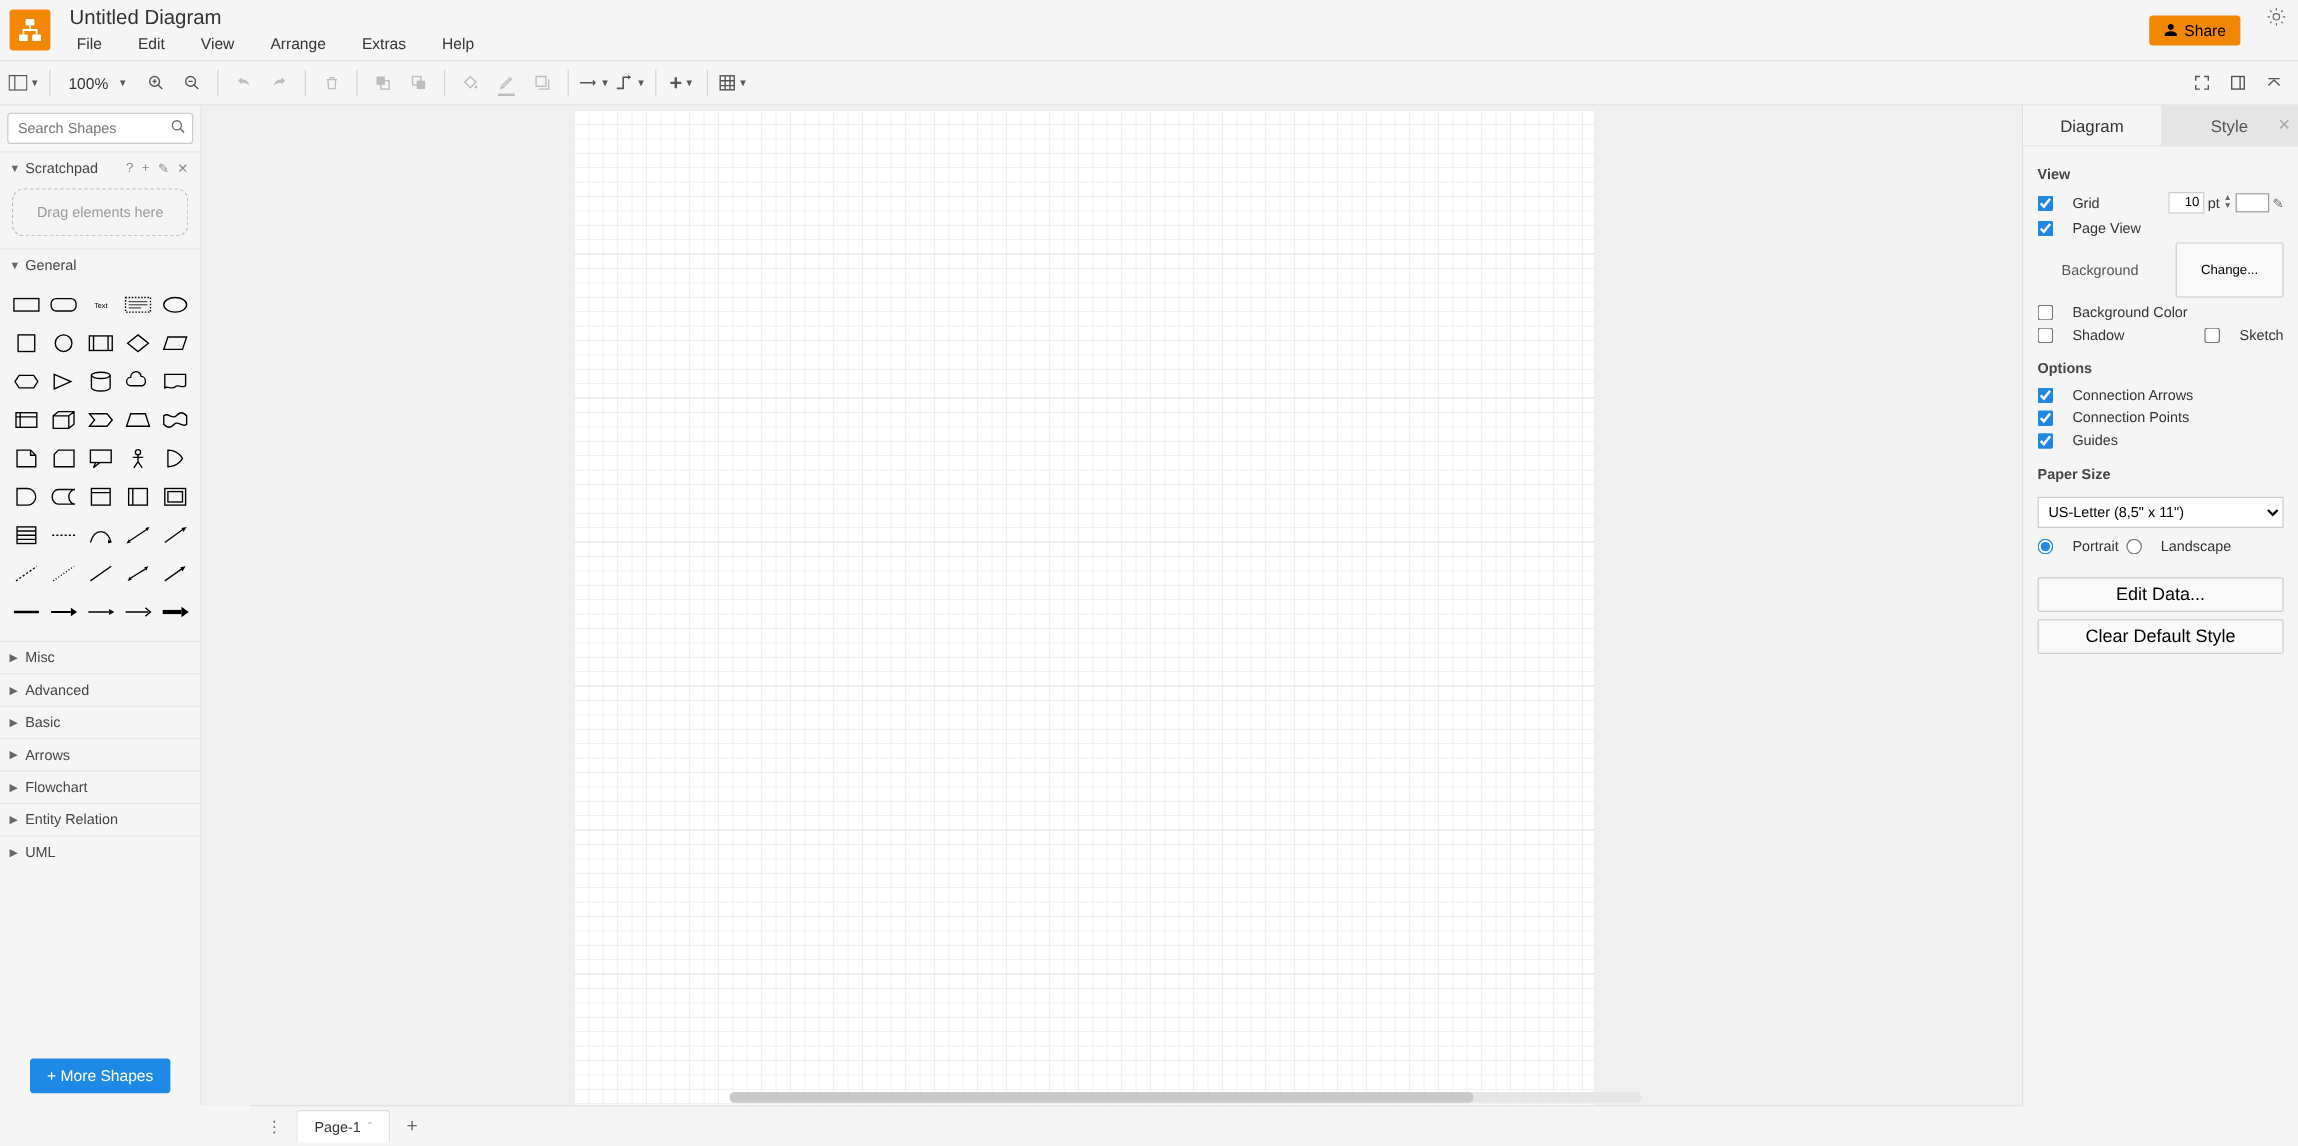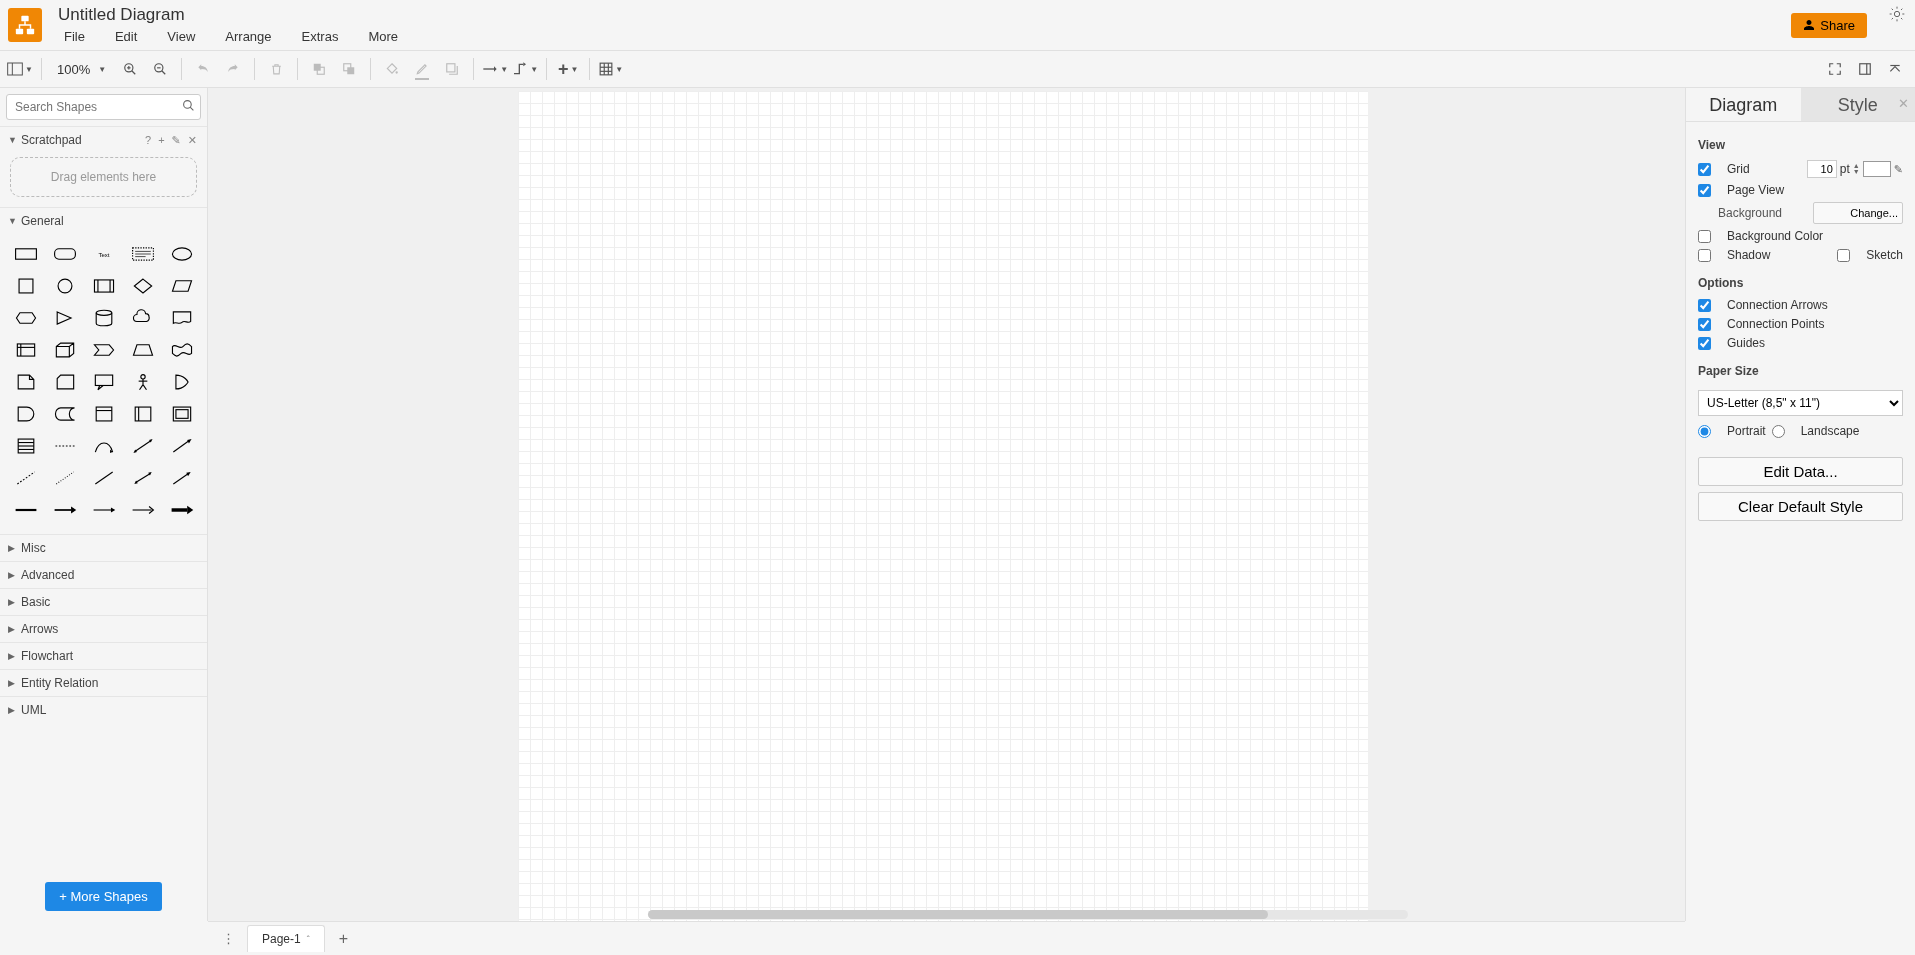--- a/index.html
+++ b/index.html
@@ -22,21 +22,21 @@
 .tb-btn.disabled { opacity: 0.35; cursor: default; }
 .tb-sep { width: 1px; height: 22px; background: #d5d5d5; margin: 0 5px; }
 .zoom-ctrl { display: flex; align-items: center; padding: 0 8px; cursor: pointer; font-size: 13px; gap: 6px; }
 .tb-spacer { flex: 1; }
 .dropdown-caret { font-size: 8px; margin-left: 2px; color: #555; }
 
 
 .main-row { display: flex; height: calc(100% - 88px - 34px); }
 
 
-.left-sidebar { width: 208px; background: #f5f5f5; border-right: 1px solid #e0e0e0; display: flex; flex-direction: column; overflow: hidden; }
+.left-sidebar { width: 168px; background: #f5f5f5; border-right: 1px solid #e0e0e0; display: flex; flex-direction: column; overflow: hidden; }
 .search-wrap { padding: 6px; }
 .search-box { position: relative; }
 .search-box input { width: 100%; padding: 5px 26px 5px 8px; border: 1px solid #ccc; border-radius: 3px; font-size: 12px; background: #fff; }
 .search-box .search-icon { position: absolute; right: 6px; top: 50%; transform: translateY(-50%); color: #666; }
 .side-section { border-top: 1px solid #e5e5e5; }
 .side-header { display: flex; align-items: center; padding: 6px 8px; font-size: 12px; cursor: pointer; }
 .side-header .tri { font-size: 9px; margin-right: 5px; color: #666; width: 8px; }
 .side-header .label { flex: 1; font-weight: 500; color: #444; }
 .side-header.collapsed .tri::before { content: "▶"; }
 .side-header .tri::before { content: "▼"; }
@@ -60,36 +60,36 @@
     linear-gradient(to right, #ddd 1px, transparent 1px),
     linear-gradient(to bottom, #ddd 1px, transparent 1px);
   background-size: 12px 12px, 12px 12px, 120px 120px, 120px 120px;
 }
 .h-scrollbar-track { position: absolute; bottom: 2px; left: 440px; width: 760px; height: 9px; background: #e6e6e6; border-radius: 5px; }
 .h-scrollbar-thumb { position: absolute; left: 0; width: 620px; height: 100%; background: #c9c9c9; border-radius: 5px; }
 
 
 .right-panel { width: 230px; background: #f5f5f5; border-left: 1px solid #e0e0e0; font-size: 12px; display: flex; flex-direction: column; }
 .rp-tabs { display: flex; border-bottom: 1px solid #e0e0e0; height: 34px; position: relative; }
-.rp-tab { flex: 1; text-align: center; line-height: 34px; cursor: pointer; background: #e5e5e5; font-size: 18px; color: #555; }
+.rp-tab { flex: 1; text-align: center; line-height: 34px; cursor: pointer; background: #e5e5e5; font-size: 14px; color: #555; }
 .rp-tab.active { background: #f5f5f5; font-weight: 500; color: #333; }
 .rp-close { position: absolute; right: 6px; top: 8px; color: #aaa; cursor: pointer; font-size: 13px; }
 .rp-body { padding: 10px 12px; }
 .rp-group-title { font-weight: 600; margin: 6px 0 8px; color: #444; }
 .rp-row { display: flex; align-items: center; margin: 5px 0; gap: 6px; }
 .rp-row label { display: flex; align-items: center; gap: 16px; cursor: pointer; }
 .rp-row input[type=checkbox], .rp-row input[type=radio] { accent-color: #1e88e5; }
 .rp-grid-size { margin-left: auto; display: flex; align-items: center; gap: 3px; }
 .rp-grid-size input { width: 30px; text-align: right; border: 1px solid #ccc; padding: 2px 3px; font-size: 11px; }
 .rp-stepper { display: flex; flex-direction: column; line-height: 6px; font-size: 7px; color: #666; }
 .rp-color-swatch { width: 28px; height: 16px; border: 1px solid #999; background: #fff; display: inline-block; }
 .rp-pencil { font-size: 11px; color: #666; cursor: pointer; }
 .rp-bg-row { display: flex; align-items: center; margin: 5px 0; }
 .rp-bg-row .bg-label { margin-left: 20px; flex: 1; color: #555; }
-.rp-btn { flex: 1; border: 1px solid #ccc; background: #f9f9f9; padding: 4px; font-size: 11px; cursor: pointer; border-radius: 2px; text-align: right; }
+.rp-btn { flex: 1; border: 1px solid #ccc; background: #f9f9f9; padding: 16px; font-size: 11px; cursor: pointer; border-radius: 2px; text-align: center; }
 .rp-select { width: 100%; padding: 4px; border: 1px solid #ccc; background: #fff; font-size: 12px; margin-top: 4px; }
 .rp-wide-btn { width: 100%; border: 1px solid #ccc; background: #f9f9f9; padding: 5px; font-size: 15px; cursor: pointer; border-radius: 2px; margin-top: 6px; }
 
 
 .footer { position: absolute; bottom: 0; left: 208px; right: 230px; height: 34px; border-top: 1px solid #e0e0e0; background: #f5f5f5; display: flex; align-items: center; padding: 0 6px; gap: 4px; }
 .footer .kebab { padding: 0 8px; cursor: pointer; color: #666; }
 .footer .page-tab { background: #fff; border: 1px solid #ddd; border-bottom: none; padding: 6px 14px; font-size: 12px; cursor: pointer; display: flex; align-items: center; gap: 6px; border-radius: 3px 3px 0 0; }
 .footer .add-page { padding: 4px 10px; cursor: pointer; color: #666; font-size: 16px; }
 
 .icon-underline { border-bottom: 2px solid #555; width: 14px; display: block; }
@@ -109,21 +109,21 @@
       </svg>
   </div>
   <div class="title-area">
     <div class="doc-title">Untitled Diagram</div>
     <div class="menubar">
       <div class="menubar-item">File</div>
       <div class="menubar-item">Edit</div>
       <div class="menubar-item">View</div>
       <div class="menubar-item">Arrange</div>
       <div class="menubar-item">Extras</div>
-      <div class="menubar-item">More</div>
+      <div class="menubar-item">Help</div>
     </div>
   </div>
   <button class="share-btn">
     <svg width="12" height="12" viewBox="0 0 24 24">
         <path fill="#000" d="M12 12c2.7 0 5-2.3 5-5s-2.3-5-5-5-5 2.3-5 5 2.3 5 5 5zm0 2c-3.3 0-10 1.7-10 5v3h20v-3c0-3.3-6.7-5-10-5z"></path>
       </svg>
     <span>Share</span>
   </button>
   <span class="appearance-icon">
     <svg width="16" height="16" viewBox="0 0 24 24">

